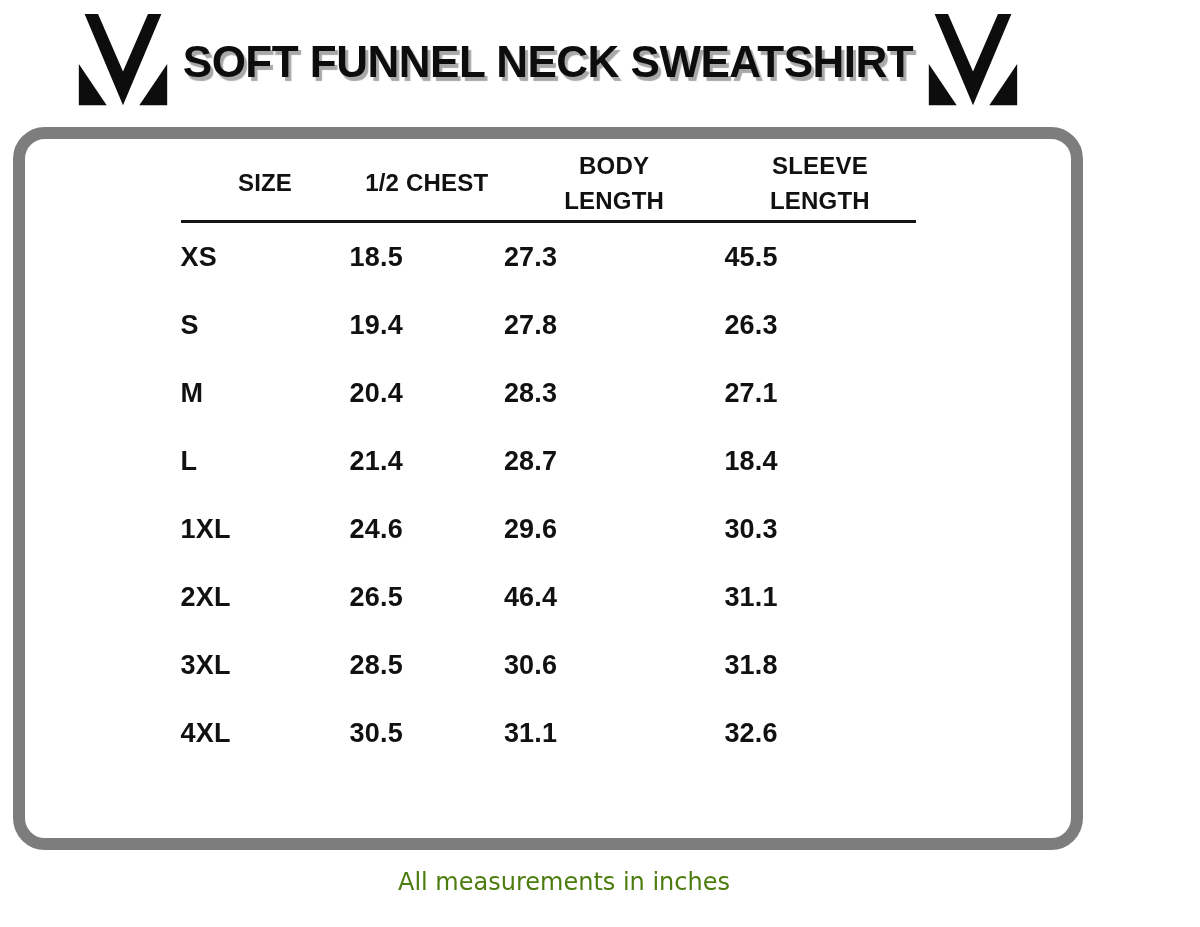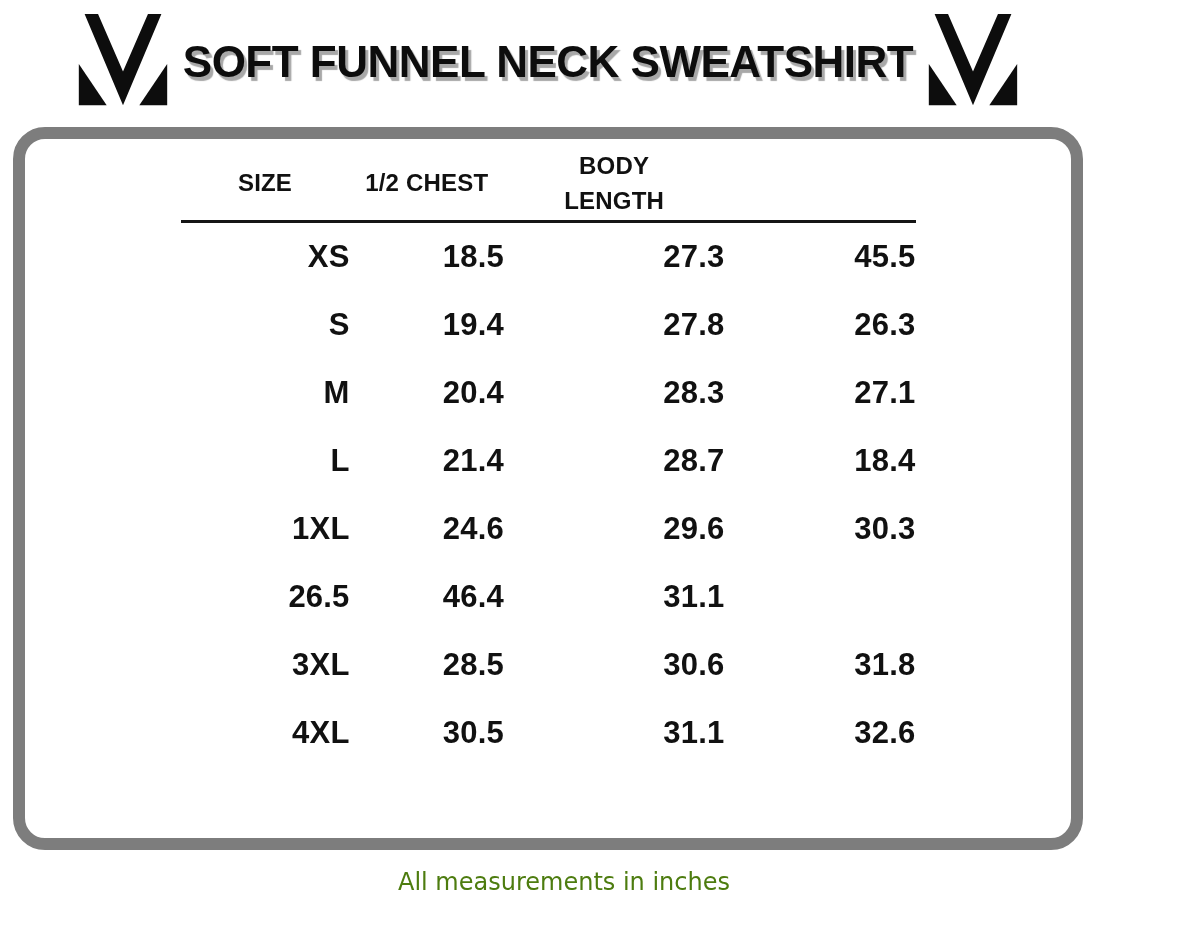--- a/index.html
+++ b/index.html
@@ -75,23 +75,23 @@
     display: inline-block;
     max-width: 130px;
   }
   .trow {
     display: grid;
     grid-template-columns: 23% 21% 30% 26%;
     align-items: center;
     height: 68px;
   }
   .td {
-    text-align: right;
+    text-align: left;
     font-weight: 700;
-    font-size: 31px;
+    font-size: 27px;
     letter-spacing: 0.2px;
   }
 
   
   .caption {
     margin-top: 18px;
     text-align: center;
     font-family: "DejaVu Sans", sans-serif;
     font-size: 24px;
     font-weight: 500;
@@ -132,20 +132,23 @@
       <div class="thead">
         <div class="th">
           <span class="wrap">SIZE</span>
         </div>
         <div class="th">
           <span>1/2 CHEST</span>
         </div>
         <div class="th">
           <span class="wrap">BODY LENGTH</span>
         </div>
+        <div class="th">
+          <span class="wrap">SLEEVE LENGTH</span>
+        </div>
       </div>
 
       <div class="trow">
         <div class="td">XS</div>
         <div class="td">18.5</div>
         <div class="td">27.3</div>
         <div class="td">45.5</div>
       </div>
 
       <div class="trow">
@@ -171,20 +174,21 @@
 
 
       <div class="trow">
         <div class="td">1XL</div>
         <div class="td">24.6</div>
         <div class="td">29.6</div>
         <div class="td">30.3</div>
       </div>
 
       <div class="trow">
+        <div class="td">2XL</div>
         <div class="td">26.5</div>
         <div class="td">46.4</div>
         <div class="td">31.1</div>
       </div>
 
       <div class="trow">
         <div class="td">3XL</div>
         <div class="td">28.5</div>
         <div class="td">30.6</div>
         <div class="td">31.8</div>

